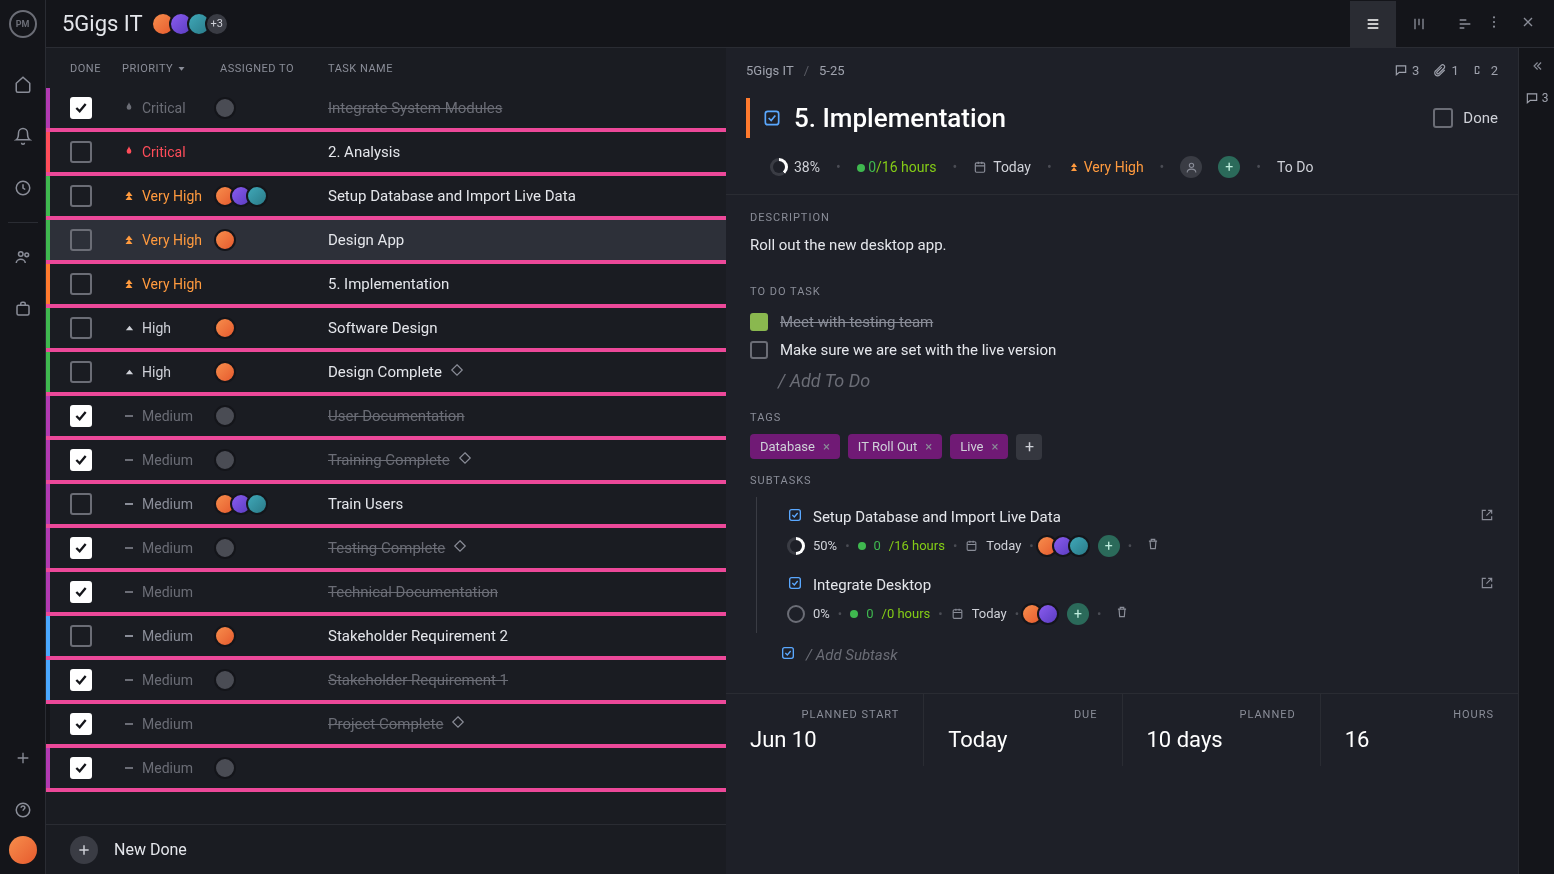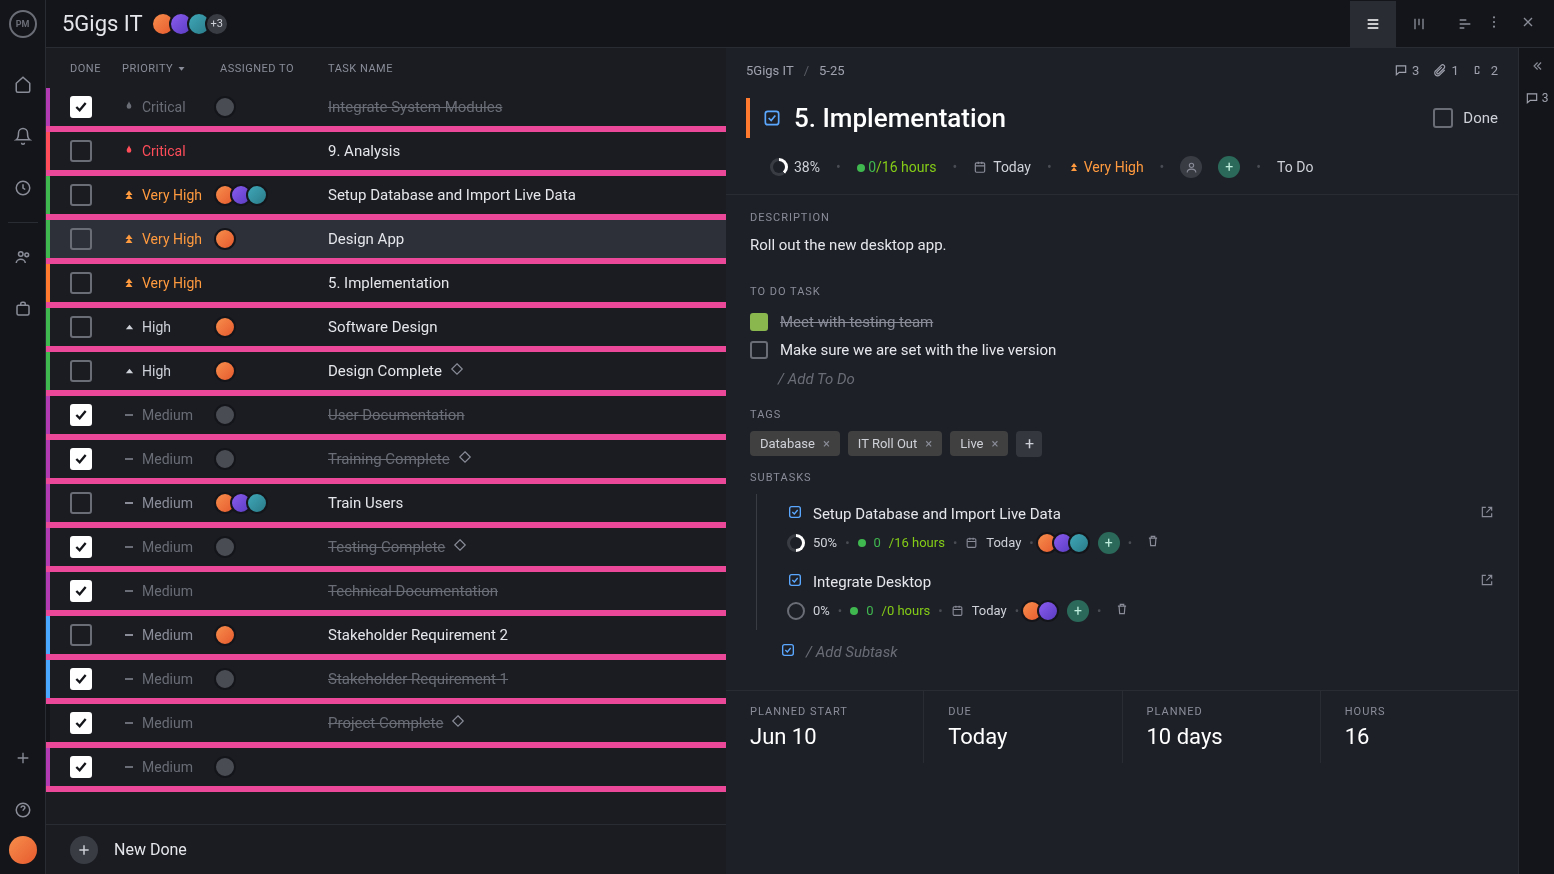--- a/index.html
+++ b/index.html
@@ -71,21 +71,21 @@
   font-size: 11px; letter-spacing: 0.5px; color: #8a8d98;
   padding-left: 24px;
 }
 .col-done { width: 52px; }
 .col-priority { width: 98px; display: flex; align-items: center; gap: 4px; }
 .col-assigned { width: 108px; }
 .col-taskname { flex: 1; }
 .rows { flex: 1; overflow-y: auto; }
 .row {
   height: 44px; display: flex; align-items: center; padding-left: 0;
-  border-bottom: 6px solid #ec4899; position: relative;
+  border-bottom: 4px solid #ec4899; position: relative;
 }
 .row.selected { background: #2d3039; }
 .row-color { width: 4px; height: 100%; }
 .row-body { display: flex; align-items: center; flex: 1; padding-left: 20px; }
 .checkbox {
   width: 22px; height: 22px; border: 2px solid #6b6d76; border-radius: 3px;
   display: flex; align-items: center; justify-content: center; cursor: pointer;
   background: transparent;
 }
 .checkbox.checked { background: #fff; border-color: #fff; }
@@ -162,25 +162,25 @@
 .desc-text { font-size: 15px; color: #e4e6eb; line-height: 1.5; margin-bottom: 14px; }
 .todo-item { display: flex; align-items: center; gap: 12px; padding: 5px 0; font-size: 15px; }
 .todo-box {
   width: 18px; height: 18px; border: 2px solid #6b6d76; border-radius: 3px;
   display: flex; align-items: center; justify-content: center;
 }
 .todo-box.done-box2 { background: #8ab84f; border-color: #8ab84f; }
 .todo-item.done .todo-text { text-decoration: line-through; color: #8a8d98; }
 .add-todo {
   display: flex; align-items: center; gap: 12px; padding: 6px 0 6px 28px;
-  color: #6b6d76; font-style: italic; font-size: 15px;
+  color: #6b6d76; font-style: italic; font-size: 18px;
 }
 .tags-row { display: flex; gap: 8px; align-items: center; }
 .tag {
-  background: #404040; border-radius: 4px; padding: 5px 10px;
+  background: #701a75; border-radius: 4px; padding: 5px 10px;
   font-size: 13px; color: #cfd1d8; display: flex; align-items: center; gap: 8px;
 }
 .tag-x { color: #8a8d98; cursor: pointer; }
 .tag-add {
   width: 26px; height: 26px; border-radius: 4px; background: #35373f;
   display: flex; align-items: center; justify-content: center; color: #cfd1d8; cursor: pointer;
 }
 .subtask {
   padding: 10px 0 8px 30px; border-left: 1px solid #3a3c44; margin-left: 6px;
   position: relative;
@@ -196,21 +196,21 @@
   display: flex; align-items: center; gap: 10px; padding: 12px 0 8px 30px;
   color: #6b6d76; font-style: italic; font-size: 15px;
 }
 .stats-row {
   display: flex; border-top: 1px solid #2a2c33; margin-top: 16px;
 }
 .stat {
   flex: 1; padding: 14px 24px; border-right: 1px solid #2a2c33;
 }
 .stat:last-child { border-right: none; }
-.stat-label { font-size: 11px; letter-spacing: 1px; color: #8a8d98; margin-bottom: 6px; }
+.stat-label { font-size: 11px; letter-spacing: 1px; color: #8a8d98; margin-bottom: 6px; text-align: right; }
 .stat-value { font-size: 22px; color: #fff; }
 .right-rail {
   width: 36px; background: #14151a; border-left: 1px solid #2a2c33;
   display: flex; flex-direction: column; align-items: center; padding-top: 10px; gap: 14px;
 }
 .right-rail .cnt { color: #9fa2ad; font-size: 12px; display: flex; align-items: center; gap: 3px; writing-mode: horizontal-tb; }
 .top-right-icons {
   position: absolute; top: 0; right: 0; height: 48px; width: 110px;
   display: flex; align-items: center; justify-content: flex-end; gap: 18px; padding-right: 18px;
   color: #8a8d98;
@@ -358,21 +358,21 @@
               </div>
       <div class="priority-cell" style="color:#ff4d5a">
         <span class="pri-icon">
                   <svg width="14" height="14" viewBox="0 0 24 24" fill="currentColor">
                     <path d="M12 2c1 4 4 5 4 9a4 4 0 11-8 0c0-4 3-5 4-9z"></path>
                   </svg>
                 </span>
         <span>Critical</span>
       </div>
       <div class="assigned-cell avatar-stack"></div>
-      <div class="taskname-cell">9. Analysis</div>
+      <div class="taskname-cell">2. Analysis</div>
     </div>
           </div>
           <div class="row">
     <div class="row-color" style="background:#3fb84f"></div>
     <div class="row-body">
       <div class="col-done">
                 <div class="checkbox "></div>
               </div>
       <div class="priority-cell" style="color:#ff9a3e">
         <span class="pri-icon">

